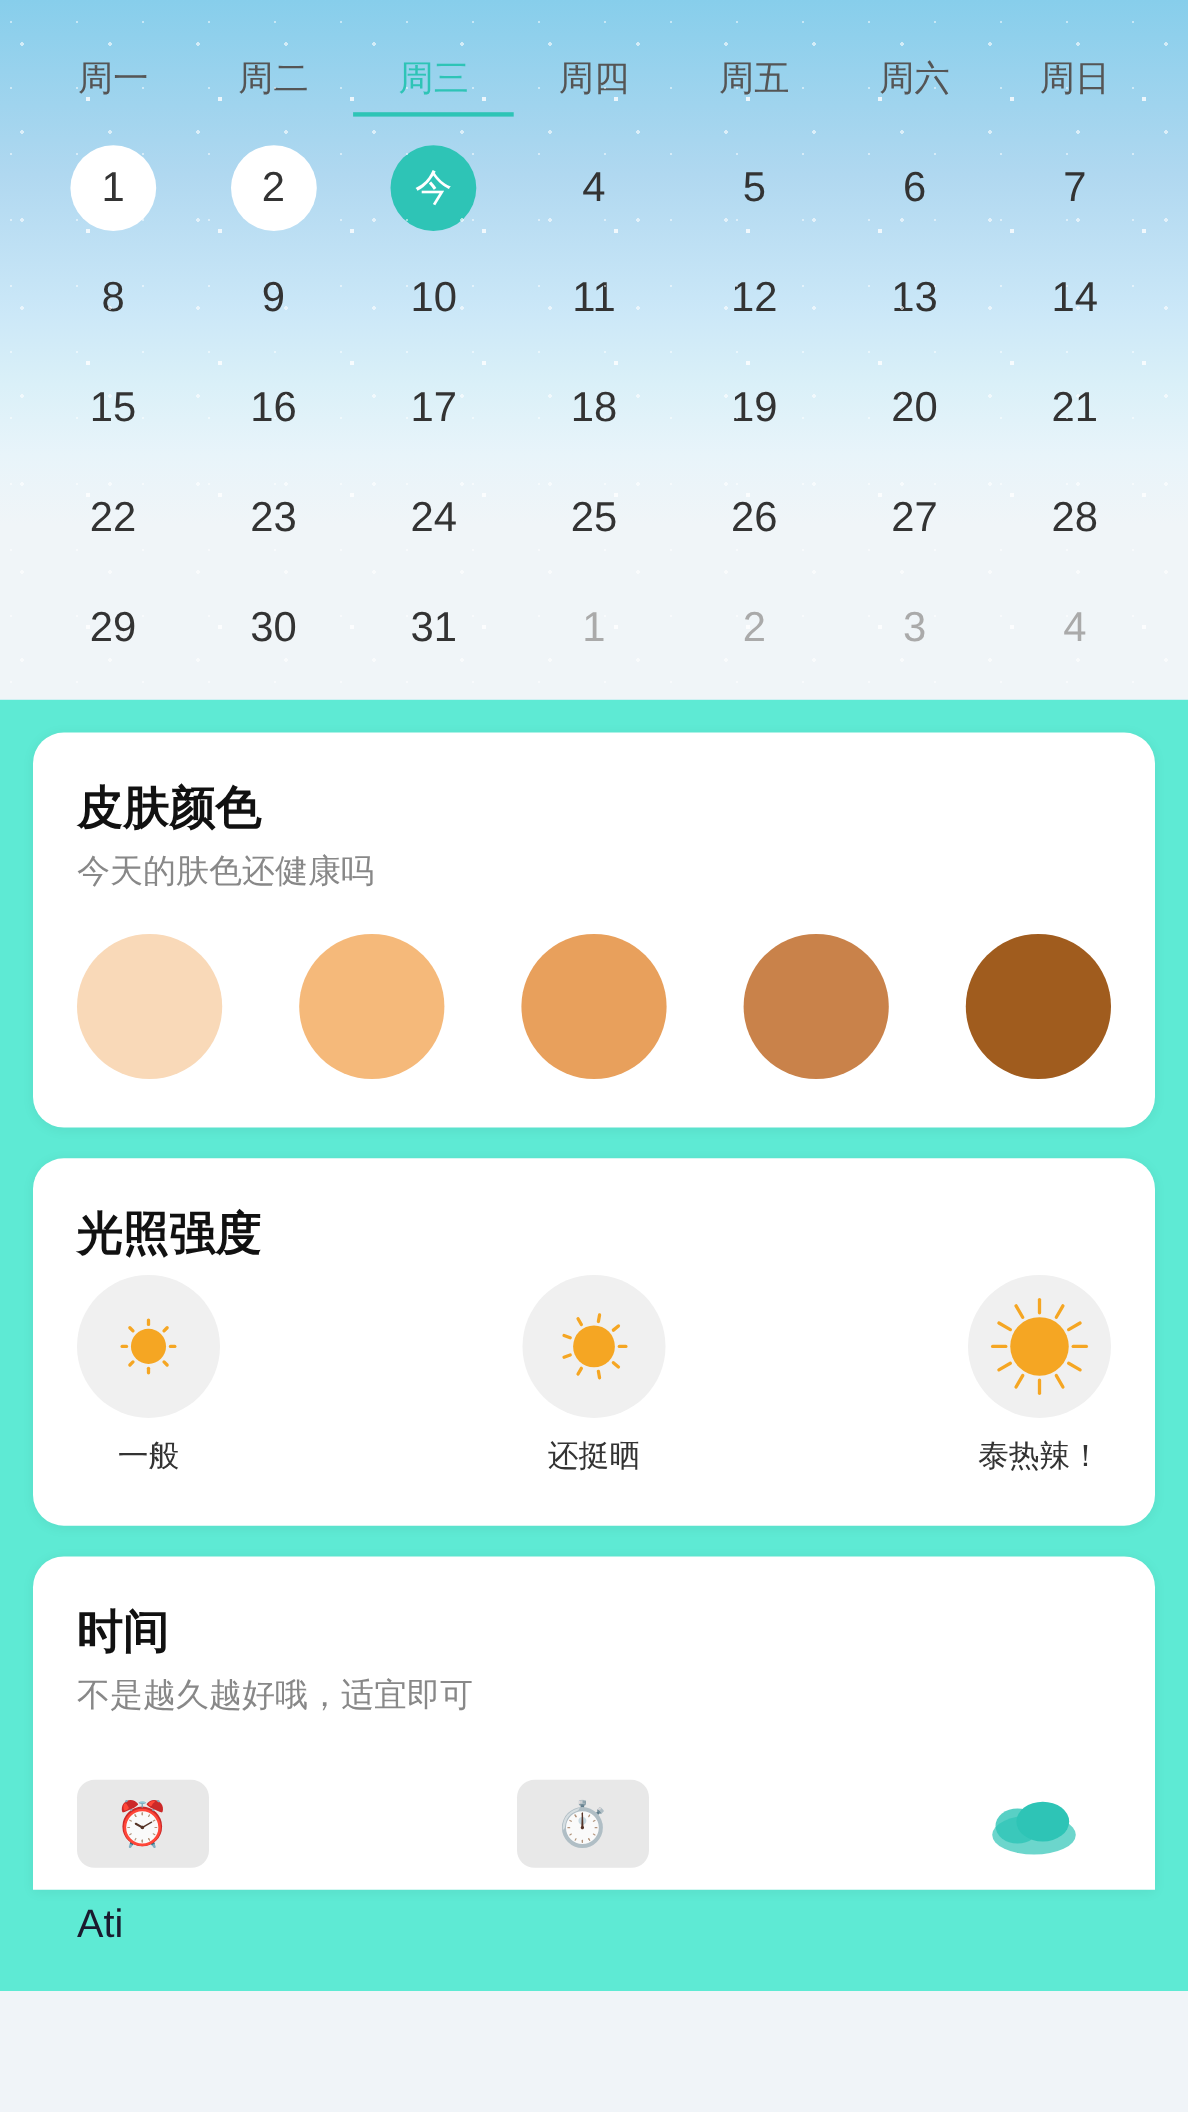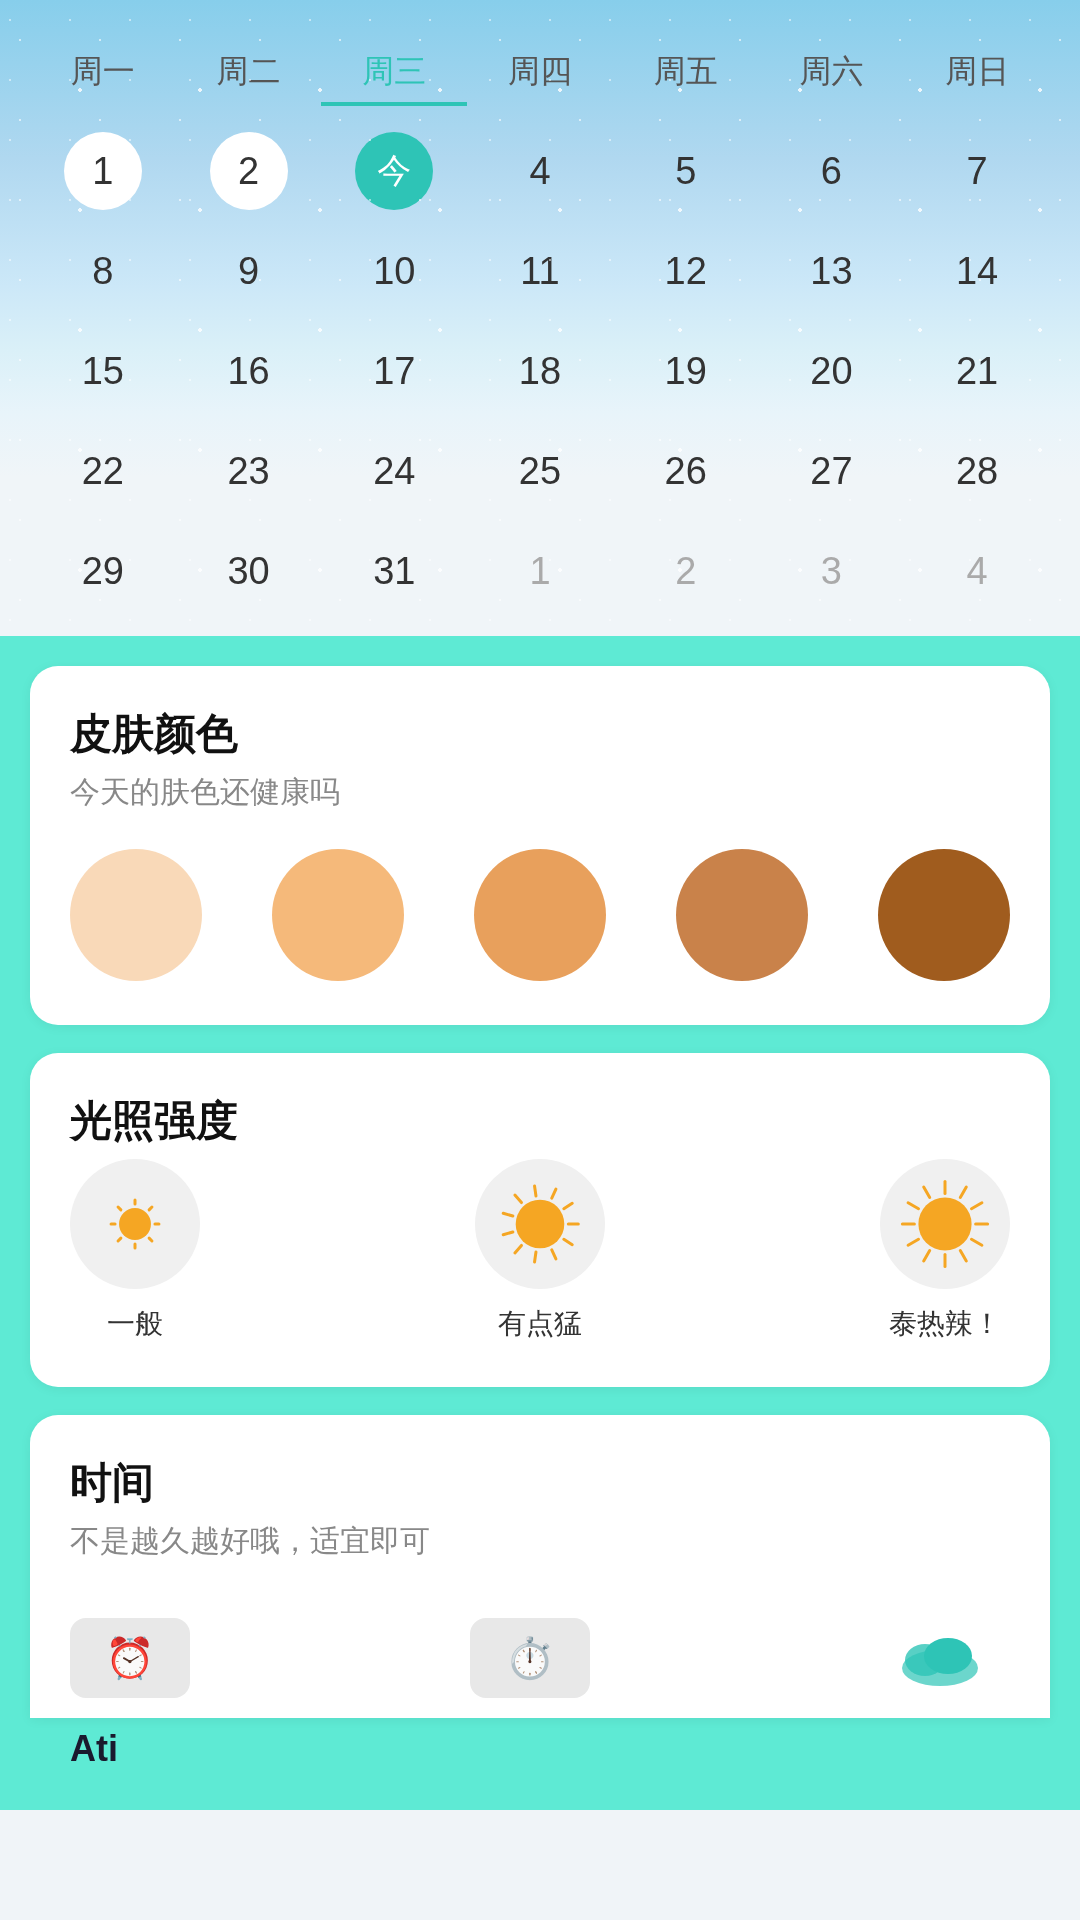--- a/index.html
+++ b/index.html
@@ -327,36 +327,34 @@
                 <line x1="11.04" y1="31.000000000000004" x2="7.039999999999999" y2="31.000000000000004" stroke="#f5a623" stroke-width="3" stroke-linecap="round"></line>
                 <line x1="16.886148647516507" y1="16.886148647516514" x2="14.057721522770319" y2="14.057721522770322" stroke="#f5a623" stroke-width="3" stroke-linecap="round"></line>
                 <line x1="30.999999999999996" y1="11.04" x2="30.999999999999996" y2="7.039999999999999" stroke="#f5a623" stroke-width="3" stroke-linecap="round"></line>
                 <line x1="45.113851352483486" y1="16.886148647516507" x2="47.94227847722968" y2="14.057721522770319" stroke="#f5a623" stroke-width="3" stroke-linecap="round"></line>
               </svg>
             </div>
             <div class="sun-label">一般</div>
           </div>
           <div class="sun-item">
             <div class="sun-circle">
-              <svg width="84" height="84" viewBox="0 0 84 84">
-                <circle cx="42" cy="42" r="24.32" fill="#f5a623"></circle>
-                <line x1="70.32" y1="42" x2="80.32" y2="42" stroke="#f5a623" stroke-width="3" stroke-linecap="round"></line>
-                <line x1="65.82430004977905" y1="57.31094795034252" x2="74.23683537809086" y2="62.7173561248985" stroke="#f5a623" stroke-width="3" stroke-linecap="round"></line>
-                <line x1="53.764553168213425" y1="67.76077810843995" x2="57.91870329823229" y2="76.85709806198514" stroke="#f5a623" stroke-width="3" stroke-linecap="round"></line>
-                <line x1="37.96964378010057" y1="70.03174323406802" x2="36.54649539736772" y2="79.92995765287733" stroke="#f5a623" stroke-width="3" stroke-linecap="round"></line>
-                <line x1="23.45434401466953" y1="63.402827945712595" x2="16.90573667521668" y2="70.96032368925518" stroke="#f5a623" stroke-width="3" stroke-linecap="round"></line>
-                <line x1="14.827158987237436" y1="49.9786660097493" x2="5.232229251092463" y2="52.7959915781636" stroke="#f5a623" stroke-width="3" stroke-linecap="round"></line>
-                <line x1="14.827158987237432" y1="34.02133399025072" x2="5.2322292510924555" y2="31.204008421836427" stroke="#f5a623" stroke-width="3" stroke-linecap="round"></line>
-                <line x1="23.454344014669523" y1="20.59717205428741" x2="16.90573667521667" y2="13.039676310744827" stroke="#f5a623" stroke-width="3" stroke-linecap="round"></line>
-                <line x1="37.96964378010056" y1="13.968256765931987" x2="36.54649539736771" y2="4.0700423471226586" stroke="#f5a623" stroke-width="3" stroke-linecap="round"></line>
-                <line x1="53.76455316821344" y1="16.239221891560042" x2="57.9187032982323" y2="7.142901938014859" stroke="#f5a623" stroke-width="3" stroke-linecap="round"></line>
-                <line x1="65.82430004977904" y1="26.68905204965746" x2="74.23683537809084" y2="21.282643875101478" stroke="#f5a623" stroke-width="3" stroke-linecap="round"></line>
+              <svg width="70" height="70" viewBox="0 0 70 70">
+                <circle cx="35" cy="35" r="19" fill="#f5a623"></circle>
+                <line x1="58" y1="35" x2="64" y2="35" stroke="#f5a623" stroke-width="3" stroke-linecap="round"></line>
+                <line x1="52.61902219173649" y1="49.7841150227904" x2="57.215288850450364" y2="53.64084068090963" stroke="#f5a623" stroke-width="3" stroke-linecap="round"></line>
+                <line x1="38.9939080863394" y1="57.65057831928078" x2="40.03579715234098" y2="63.55942483735403" stroke="#f5a623" stroke-width="3" stroke-linecap="round"></line>
+                <line x1="23.500000000000007" y1="54.918584287042094" x2="20.500000000000007" y2="60.114736709748726" stroke="#f5a623" stroke-width="3" stroke-linecap="round"></line>
+                <line x1="13.38706972192411" y1="42.86646329649038" x2="7.7489139972086605" y2="44.918584156444396" stroke="#f5a623" stroke-width="3" stroke-linecap="round"></line>
+                <line x1="13.387069721924107" y1="27.13353670350962" x2="7.748913997208657" y2="25.08141584355561" stroke="#f5a623" stroke-width="3" stroke-linecap="round"></line>
+                <line x1="23.49999999999999" y1="15.081415712957916" x2="20.499999999999986" y2="9.885263290251288" stroke="#f5a623" stroke-width="3" stroke-linecap="round"></line>
+                <line x1="38.99390808633939" y1="12.349421680719214" x2="40.03579715234097" y2="6.440575162645963" stroke="#f5a623" stroke-width="3" stroke-linecap="round"></line>
+                <line x1="52.61902219173649" y1="20.21588497720959" x2="57.21528885045036" y2="16.359159319090352" stroke="#f5a623" stroke-width="3" stroke-linecap="round"></line>
               </svg>
             </div>
-            <div class="sun-label">有点猛</div>
+            <div class="sun-label">还挺晒</div>
           </div>
           <div class="sun-item">
             <div class="sun-circle">
               <svg width="90" height="90" viewBox="0 0 90 90">
                 <circle cx="45" cy="45" r="26.6" fill="#f5a623"></circle>
                 <line x1="75.6" y1="45" x2="87.6" y2="45" stroke="#f5a623" stroke-width="3" stroke-linecap="round"></line>
                 <line x1="71.50037735580382" y1="60.3" x2="81.8926822012171" y2="66.3" stroke="#f5a623" stroke-width="3" stroke-linecap="round"></line>
                 <line x1="60.300000000000004" y1="71.50037735580382" x2="66.30000000000001" y2="81.89268220121708" stroke="#f5a623" stroke-width="3" stroke-linecap="round"></line>
                 <line x1="45" y1="75.6" x2="45" y2="87.6" stroke="#f5a623" stroke-width="3" stroke-linecap="round"></line>
                 <line x1="29.700000000000006" y1="71.50037735580382" x2="23.70000000000001" y2="81.8926822012171" stroke="#f5a623" stroke-width="3" stroke-linecap="round"></line>
@@ -390,17 +388,17 @@
           <svg width="100" height="60" viewBox="0 0 100 60">
             <ellipse cx="50" cy="40" rx="38" ry="18" fill="#2ec4b6" opacity="0.7"></ellipse>
             <ellipse cx="35" cy="32" rx="20" ry="16" fill="#2ec4b6" opacity="0.8"></ellipse>
             <ellipse cx="58" cy="28" rx="24" ry="18" fill="#2ec4b6"></ellipse>
           </svg>
         </div>
       </div>
     </div>
 
     <div style="padding: 10px 0 40px; text-align:left; padding-left:40px;">
-      <span style="font-size:36px; font-weight:700; color:#1a1a2e;">Ati</span>
+      <span style="font-size:36px; font-weight:400; color:#1a1a2e;">Ati</span>
     </div>
 
   </div>
 </div>
 
 </body></html>

